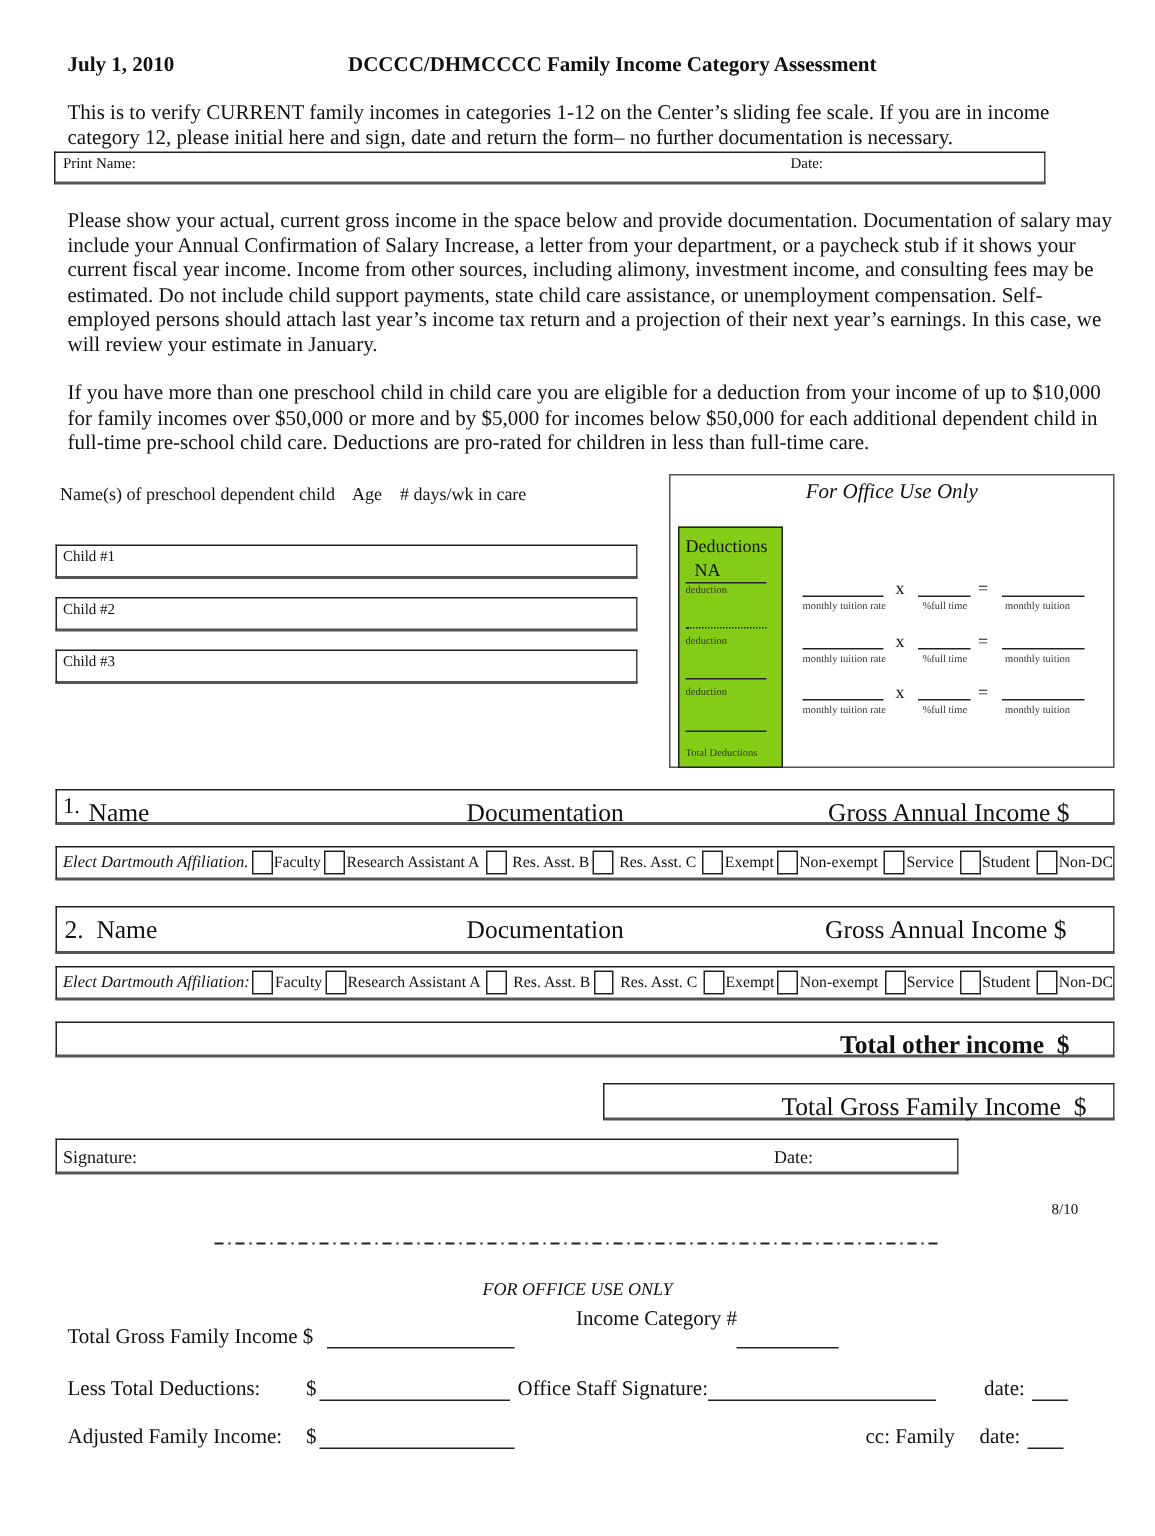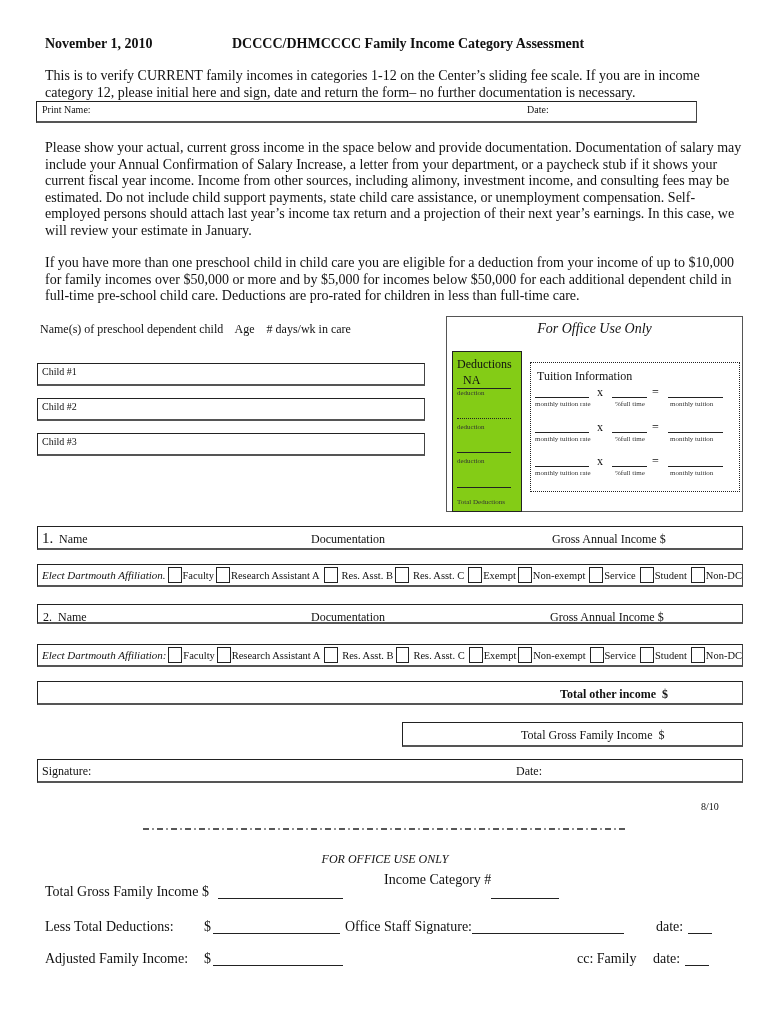--- a/index.html
+++ b/index.html
@@ -4,33 +4,33 @@
 <style>
   * { box-sizing: border-box; margin: 0; padding: 0; }
   html, body { width: 770px; height: 1024px; background: #ffffff; overflow: hidden; }
   body { position: relative; font-family: "Liberation Serif", serif; color: #111; }
   .abs { position: absolute; }
   .hdr { font-weight: bold; font-size: 14px; top: 36px; }
   .para { left: 45px; width: 705px; font-size: 14px; line-height: 16.5px; }
   .box { position: absolute; border: 1px solid #222; border-bottom: 2px solid #555; border-right: 1.5px solid #444; background: #fff; }
   .t14 { font-size: 10px; }
   .t12 { font-size: 12px; }
-  .t11 { font-size: 12px; }
+  .t11 { font-size: 17px; }
   .t8 { font-size: 7px; color: #333; }
   .cb { display: inline-block; width: 15px; height: 16px; border: 1px solid #222; vertical-align: middle; margin: 0 1px 0 2px; }
   .affil { display: flex; align-items: center; height: 100%; padding-left: 4px; font-size: 10.5px; white-space: nowrap; }
   .affil .lbl { font-style: italic; font-size: 11px; }
   .uline { display: inline-block; border-bottom: 1px solid #222; }
   .office-row { font-size: 14px; position: absolute; }
   .dash-line { left: 22px; width: 726px; top: 828px; height: 2px; }
 </style>
 </head>
 <body>
 
-<div class="abs hdr" style="left:45px;">November 1, 2010</div>
+<div class="abs hdr" style="left:45px;">July 1, 2010</div>
 <div class="abs hdr" style="left:232px;">DCCCC/DHMCCCC Family Income Category Assessment</div>
 
 <div class="abs para" style="top:68px;">This is to verify CURRENT family incomes in categories 1-12 on the Center’s sliding fee scale.  If you are in income category 12, please initial here and sign, date and return the form– no further documentation is necessary.</div>
 
 <div class="box" style="left:36px; top:101px; width:661px; height:22px;">
   <span class="abs t14" style="left:5px; top:2px;">Print Name:</span>
   <span class="abs t14" style="left:490px; top:2px;">Date:</span>
 </div>
 
 <div class="abs para" style="top:140px;">Please show your actual, current gross income in the space below and provide documentation.  Documentation of salary may include your Annual Confirmation of Salary Increase, a letter from your department, or a paycheck stub if it shows your current fiscal year income.  Income from other sources, including alimony, investment income, and consulting fees may be estimated.  Do not include child support payments, state child care assistance, or unemployment compensation.  Self-employed persons should attach last year’s income tax return and a projection of their next year’s earnings.  In this case, we will review your estimate in January.</div>
@@ -43,23 +43,20 @@
 <div class="box" style="left:37px; top:398px; width:388px; height:23px;">
   <span class="abs t14" style="left:4px; top:2px;">Child #2</span>
 </div>
 <div class="box" style="left:37px; top:433px; width:388px; height:23px;">
   <span class="abs t14" style="left:4px; top:2px;">Child #3</span>
 </div>
 
 <div class="abs" style="left:446px; top:316px; width:297px; height:196px; border:1px solid #555;">
   <div class="abs" style="left:0; width:100%; top:4px; text-align:center; font-style:italic; font-size:14px;">For Office Use Only</div>
 
-  <div class="abs" style="left:83px; top:45px; width:210px; height:130px; border:1px dotted #222;">
-    <div class="abs t12" style="left:6px; top:6px;">Tuition Information</div>
-  </div>
 </div>
 
 <div class="abs" style="left:452px; top:351px; width:70px; height:161px; border:1px solid #222; border-right:1.5px solid #222; background:#84cc16;">
   <div class="abs t12" style="left:4px; top:5px;">Deductions</div>
   <div class="abs t12" style="left:4px; top:21px; width:54px; border-bottom:1px solid #222; padding-left:6px;">NA</div>
   <div class="abs t8" style="left:4px; top:37px;">deduction</div>
   <div class="abs" style="left:4px; top:66px; width:54px; border-bottom:1px dotted #222;"></div>
   <div class="abs t8" style="left:4px; top:71px;">deduction</div>
   <div class="abs" style="left:4px; top:100px; width:54px; border-bottom:1px solid #222;"></div>
   <div class="abs t8" style="left:4px; top:105px;">deduction</div>
@@ -122,21 +119,21 @@
       <span>Non-exempt</span>
     <span class="cb" style="margin-left:4px;"></span>
       <span>Service</span>
     <span class="cb" style="margin-left:4px;"></span>
       <span>Student</span>
     <span class="cb" style="margin-left:4px;"></span>
       <span>Non-DC</span>
   </div>
 </div>
 
-<div class="box" style="left:37px; top:604px; width:706px; height:20px;">
+<div class="box" style="left:37px; top:604px; width:706px; height:32px;">
   <span class="abs t11" style="left:5px; top:5px; white-space:pre;">2.  Name</span>
   <span class="abs t11" style="left:273px; top:5px;">Documentation</span>
   <span class="abs t11" style="left:512px; top:5px;">Gross Annual Income $</span>
 </div>
 
 <div class="box" style="left:37px; top:644px; width:706px; height:23px;">
   <div class="affil">
     <span class="lbl">Elect Dartmouth Affiliation:</span>
     <span class="cb"></span>
       <span>Faculty</span>
@@ -160,21 +157,21 @@
 </div>
 
 <div class="box" style="left:37px; top:681px; width:706px; height:24px;">
   <span class="abs t11" style="left:522px; top:5px; white-space:pre;font-weight:bold;">Total other income  $</span>
 </div>
 
 <div class="box" style="left:402px; top:722px; width:341px; height:25px;">
   <span class="abs t11" style="left:118px; top:5px; white-space:pre;">Total Gross Family Income  $</span>
 </div>
 
-<div class="box" style="left:37px; top:759px; width:706px; height:24px;padding-left:14px;">
+<div class="box" style="left:37px; top:759px; width:602px; height:24px;padding-left:14px;">
   <span class="abs" style="left:4px; top:4px; font-size:12px;">Signature:</span>
   <span class="abs" style="left:478px; top:4px; font-size:12px;">Date:</span>
 </div>
 
 <div class="abs t14" style="left:701px; top:801px;">8/10</div>
 
 <svg class="abs dash-line" width="726" height="3" viewBox="0 0 726 3">
   <line x1="0" y1="1.5" x2="726" y2="1.5" stroke="#222" stroke-width="2" stroke-dasharray="9,5,2,5"></line>
 </svg>
 

